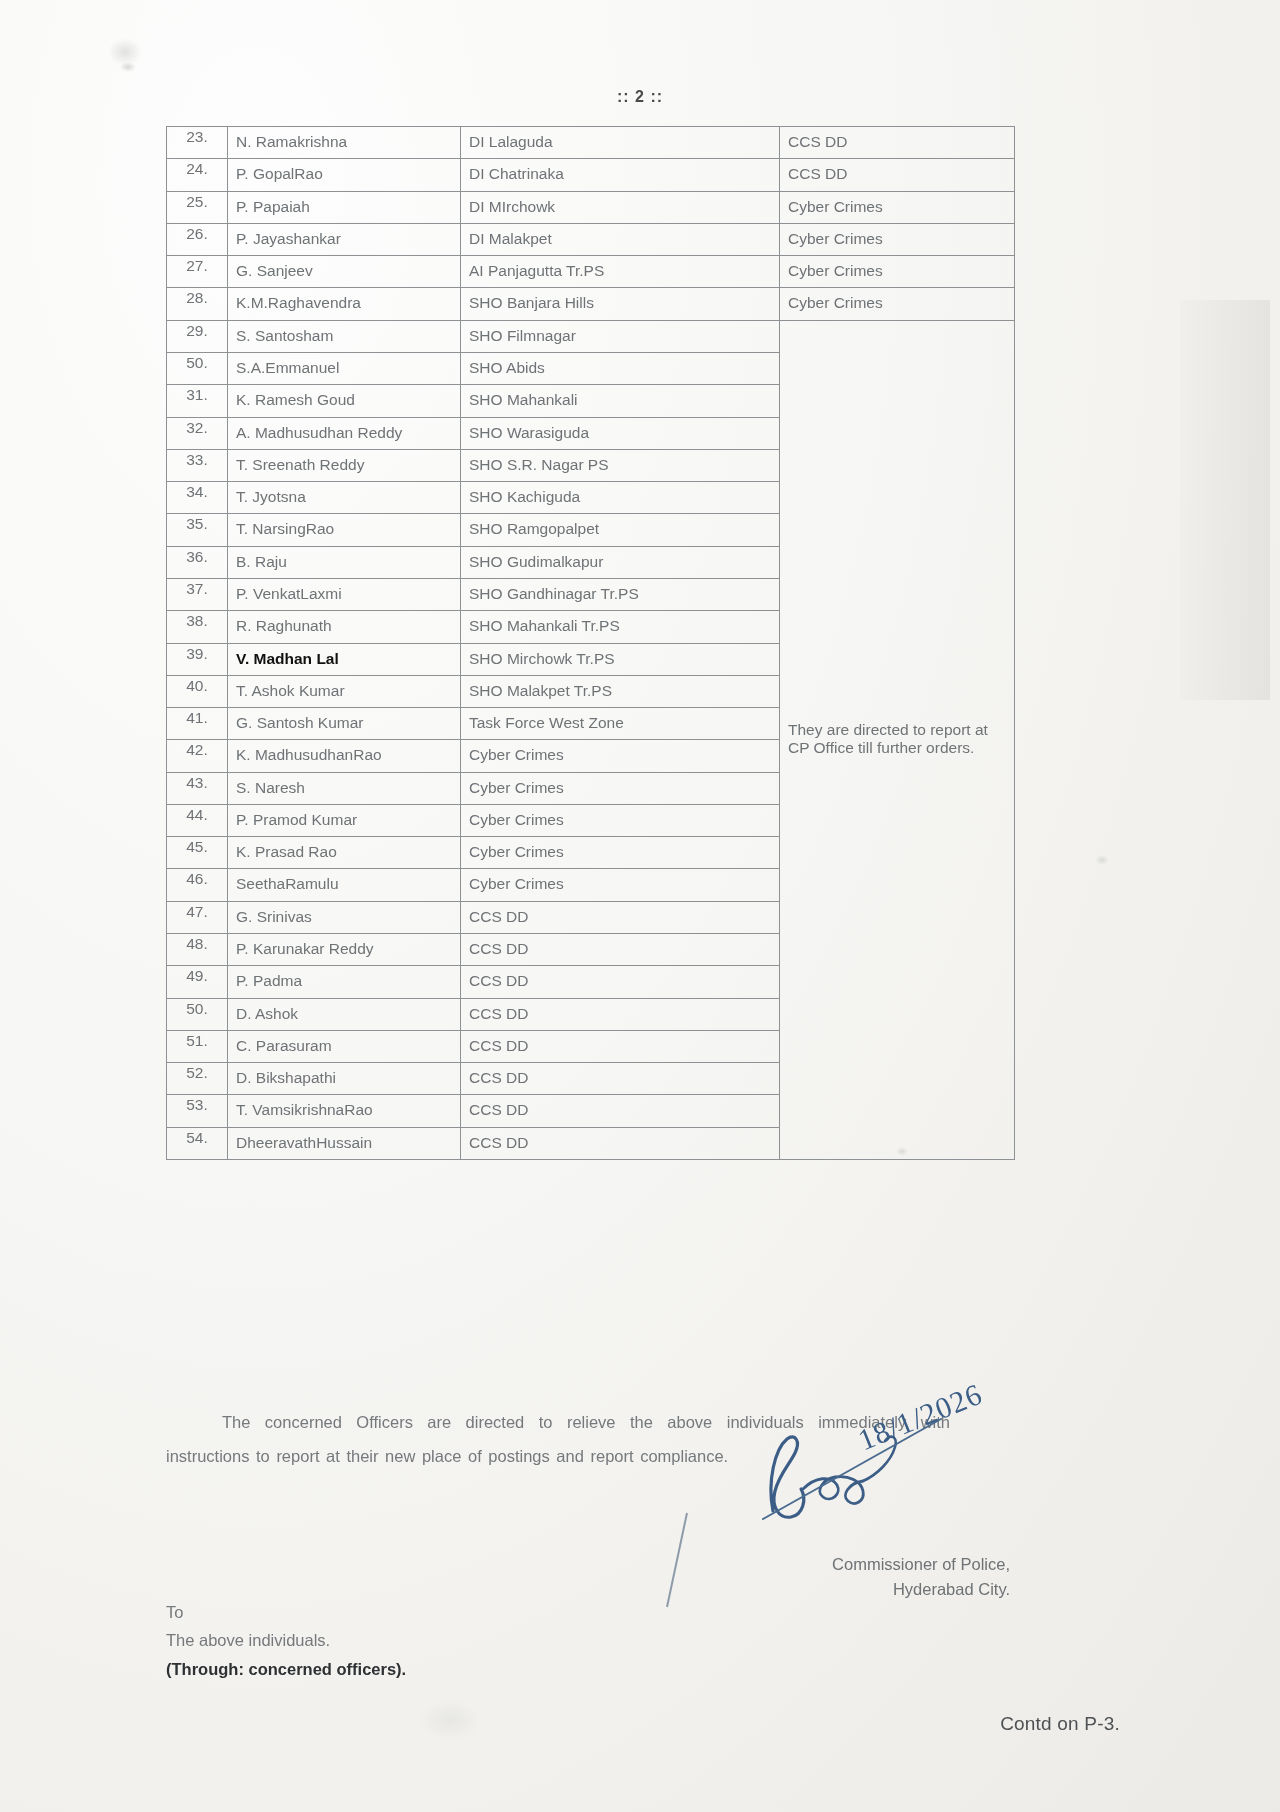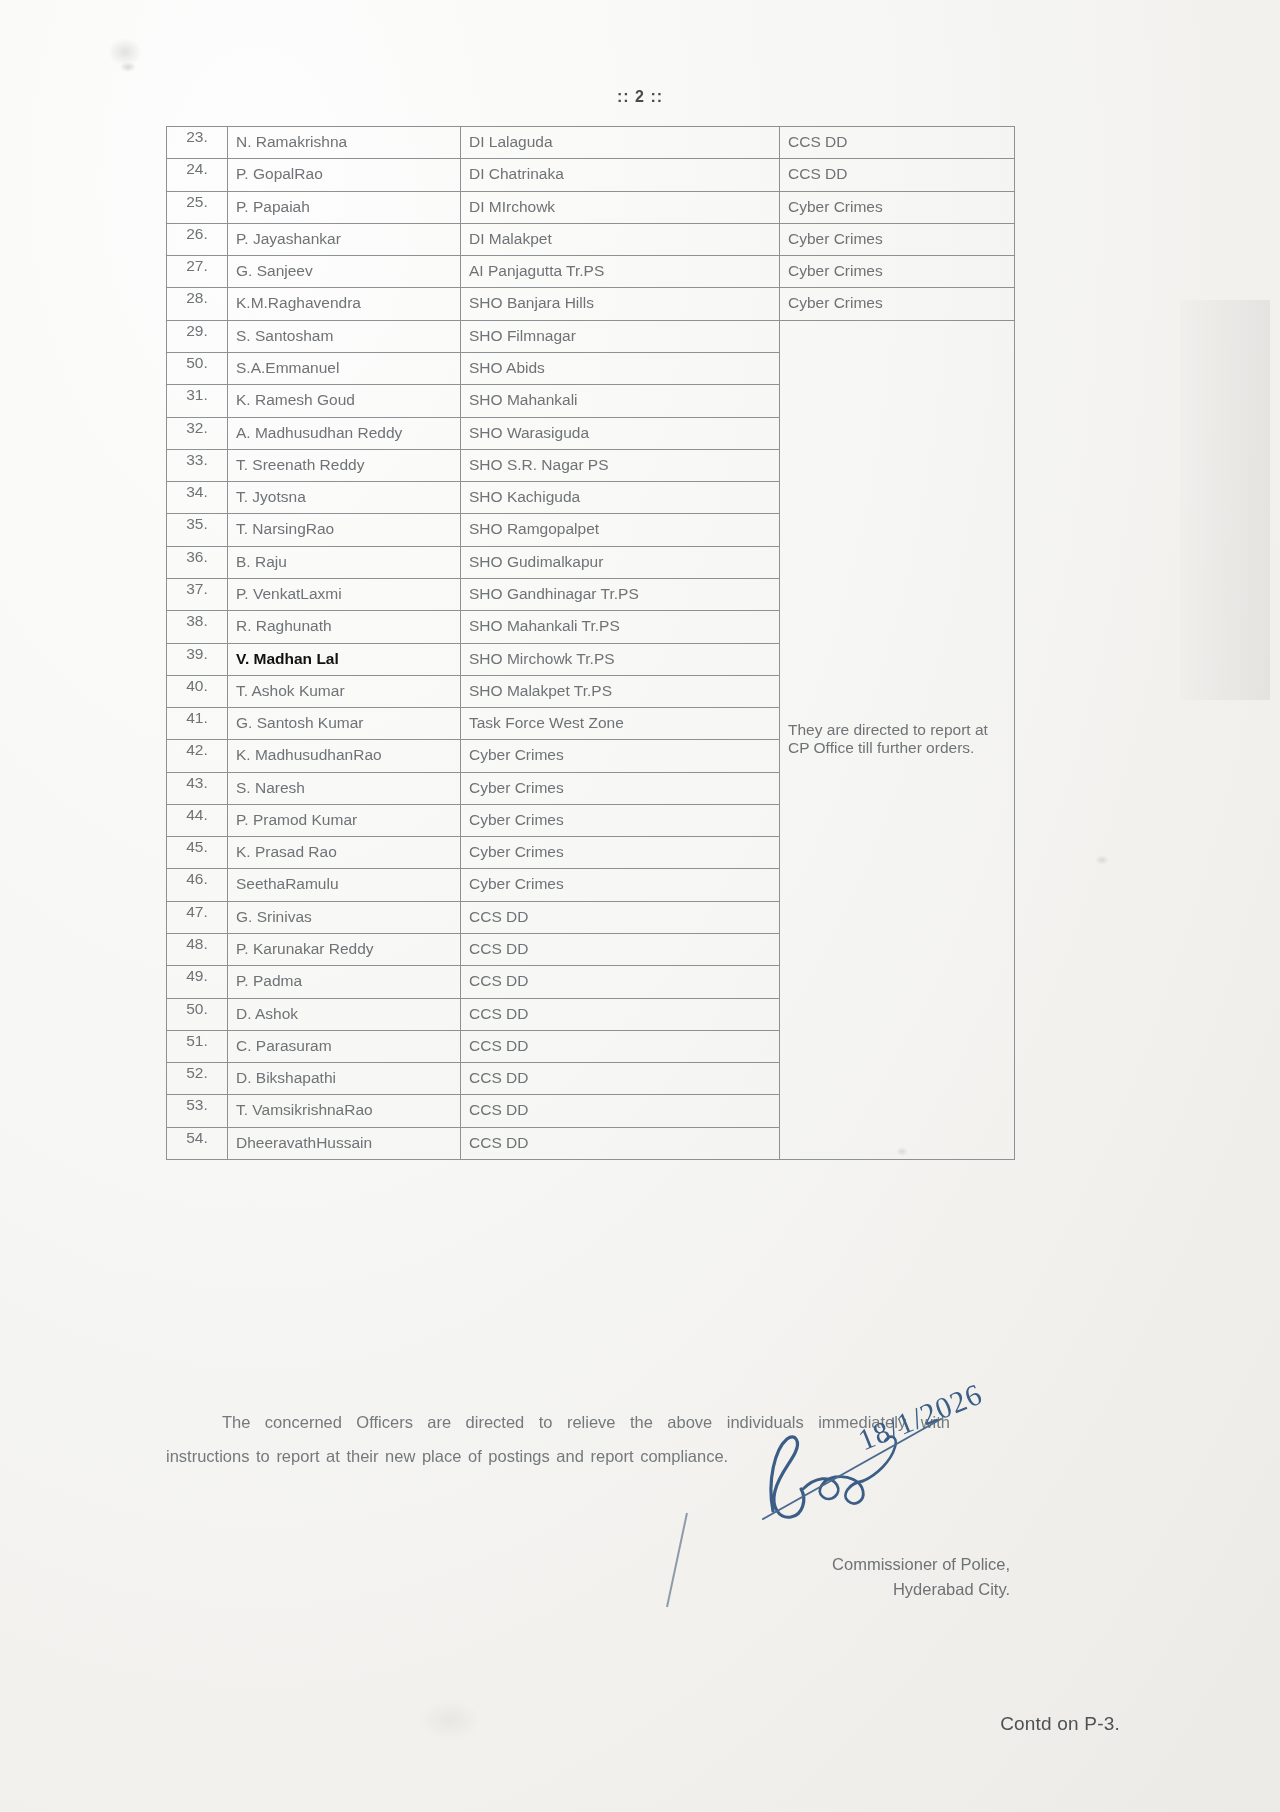--- a/index.html
+++ b/index.html
@@ -307,16 +307,21 @@
     <path d="M18 104 L196 4" fill="none" stroke="#4a6b8f" stroke-width="2" stroke-linecap="round"></path>
   </svg>
   <div class="sig-date">18/1/2026</div>
   <div class="strike"></div>
 
   <div class="sig-block">
     <div>Commissioner of Police,</div>
     <div>Hyderabad City.</div>
   </div>
 
+  <div class="to-block">
+    <div>To</div>
+    <div>The above individuals.</div>
+    <div class="strong">(Through: concerned officers).</div>
+  </div>
 
   <div class="contd">Contd on P-3.</div>
 
 </div>
 
 </body></html>

